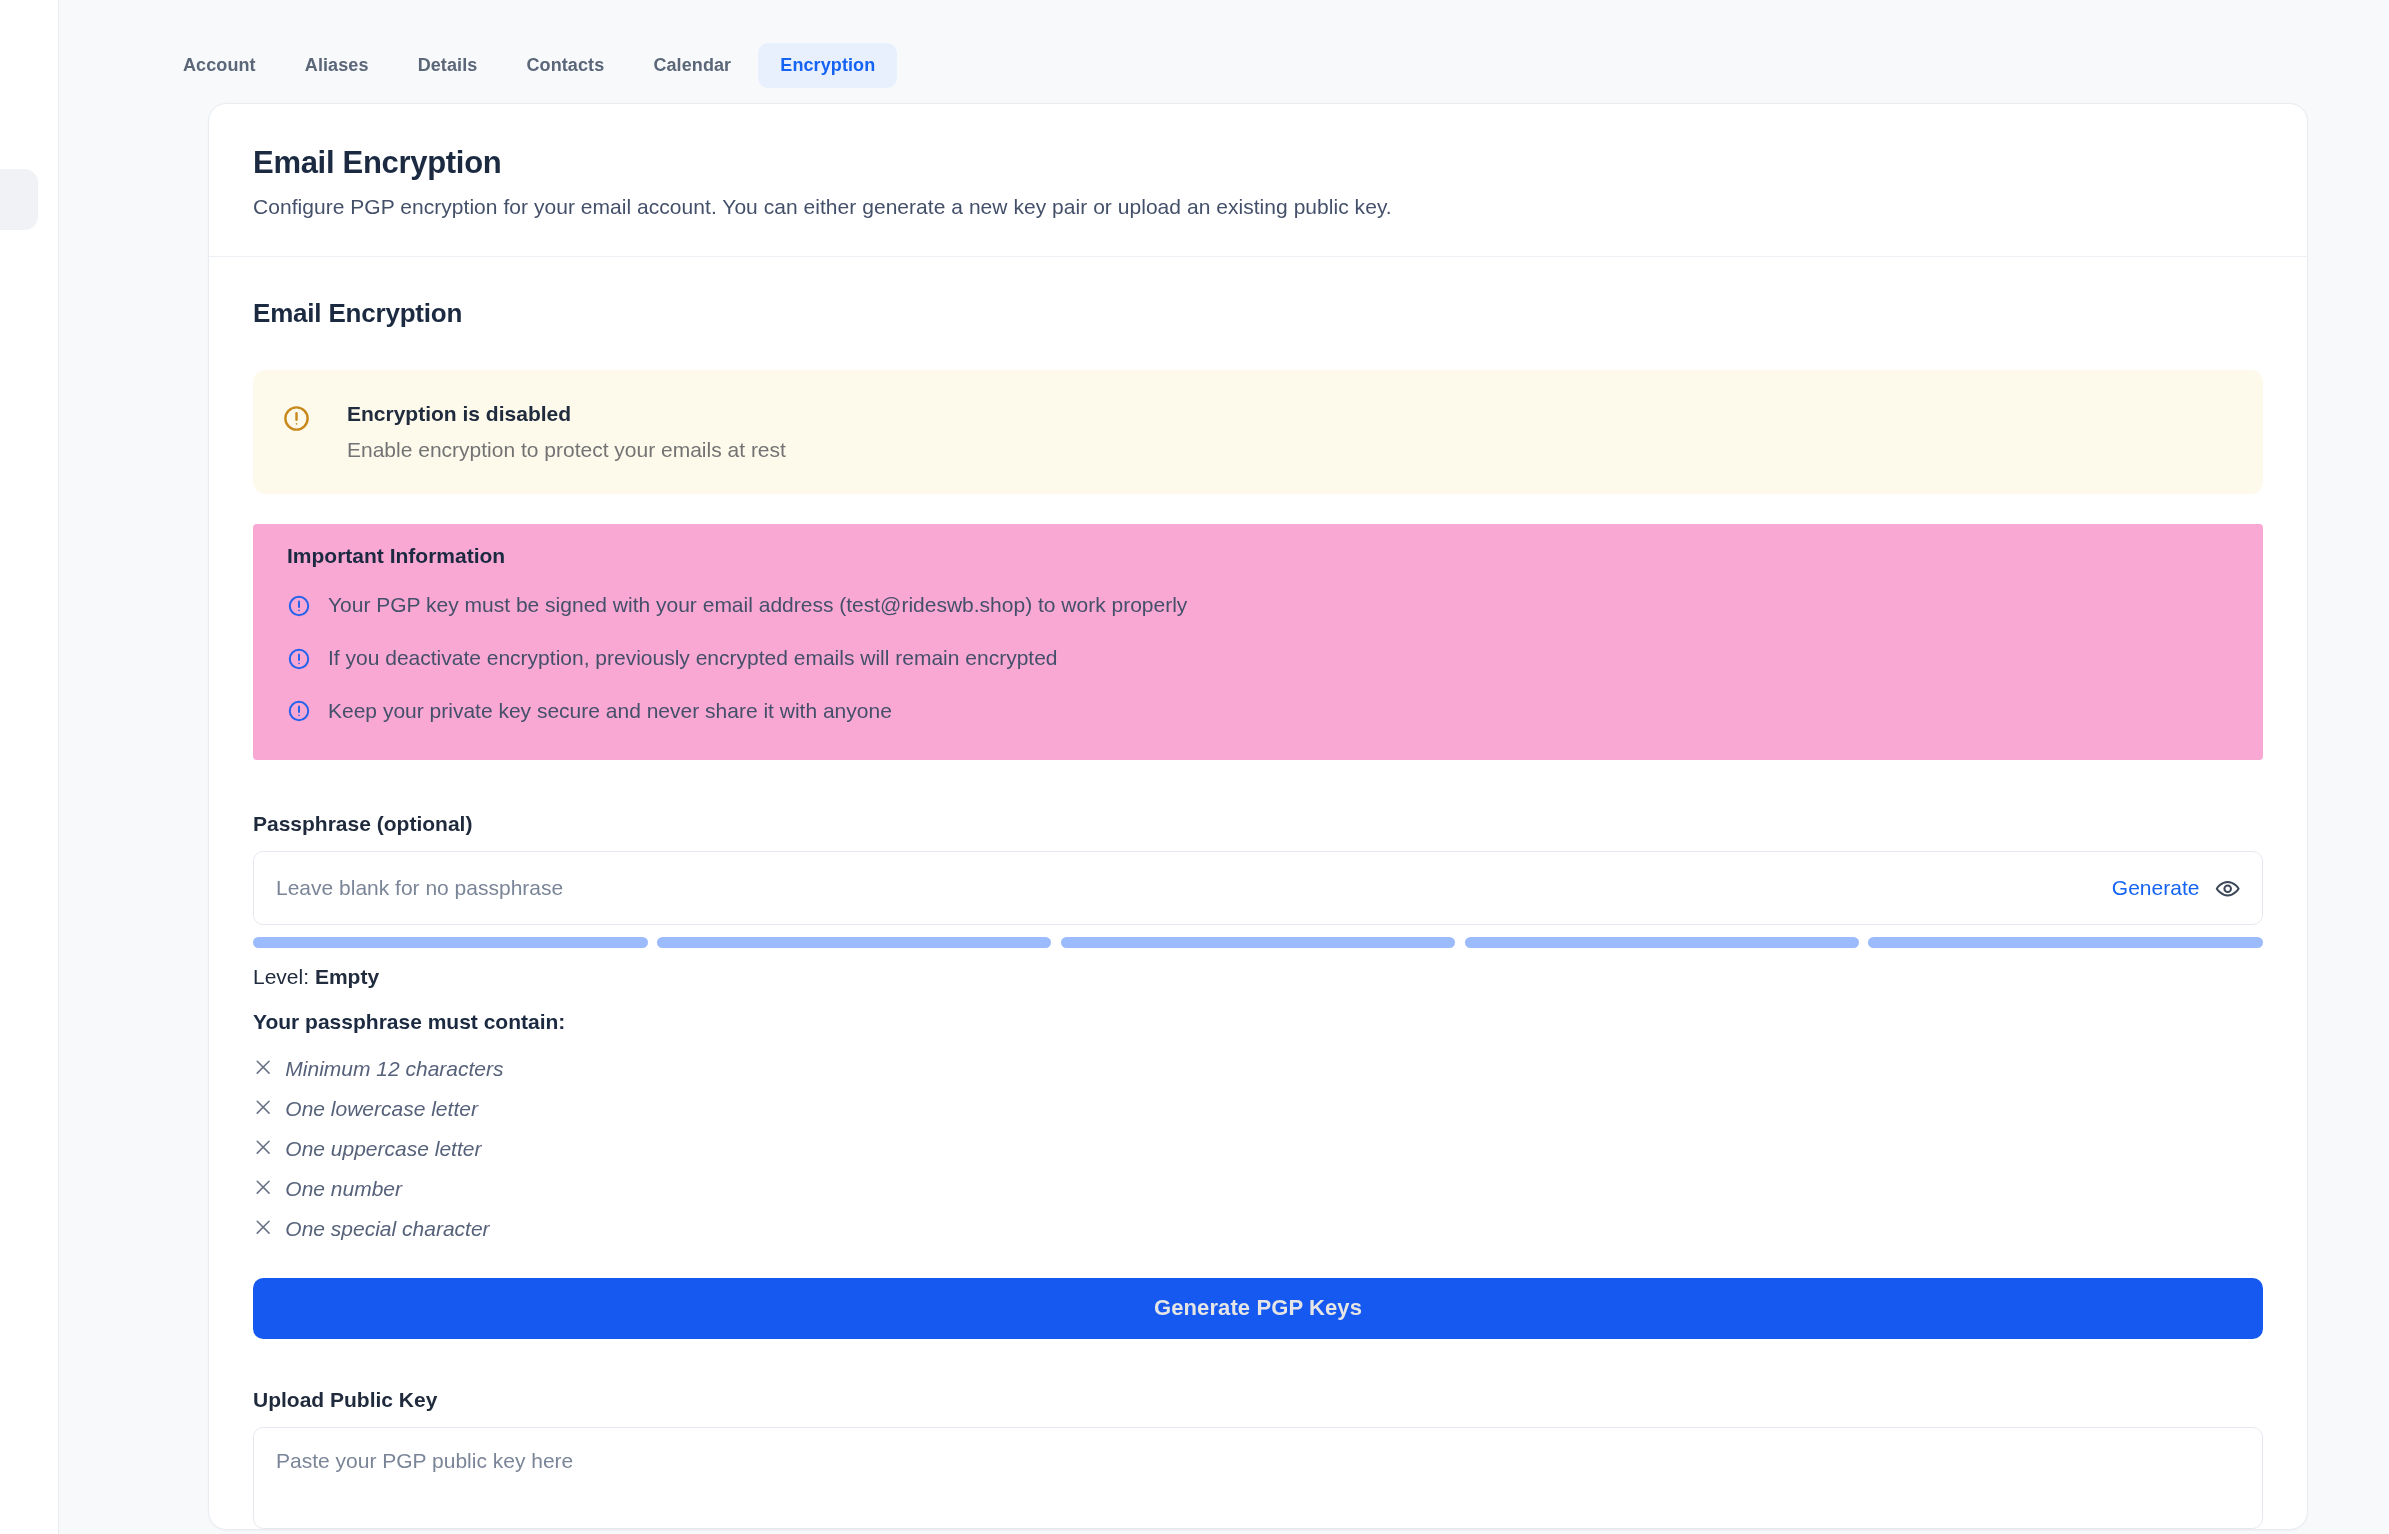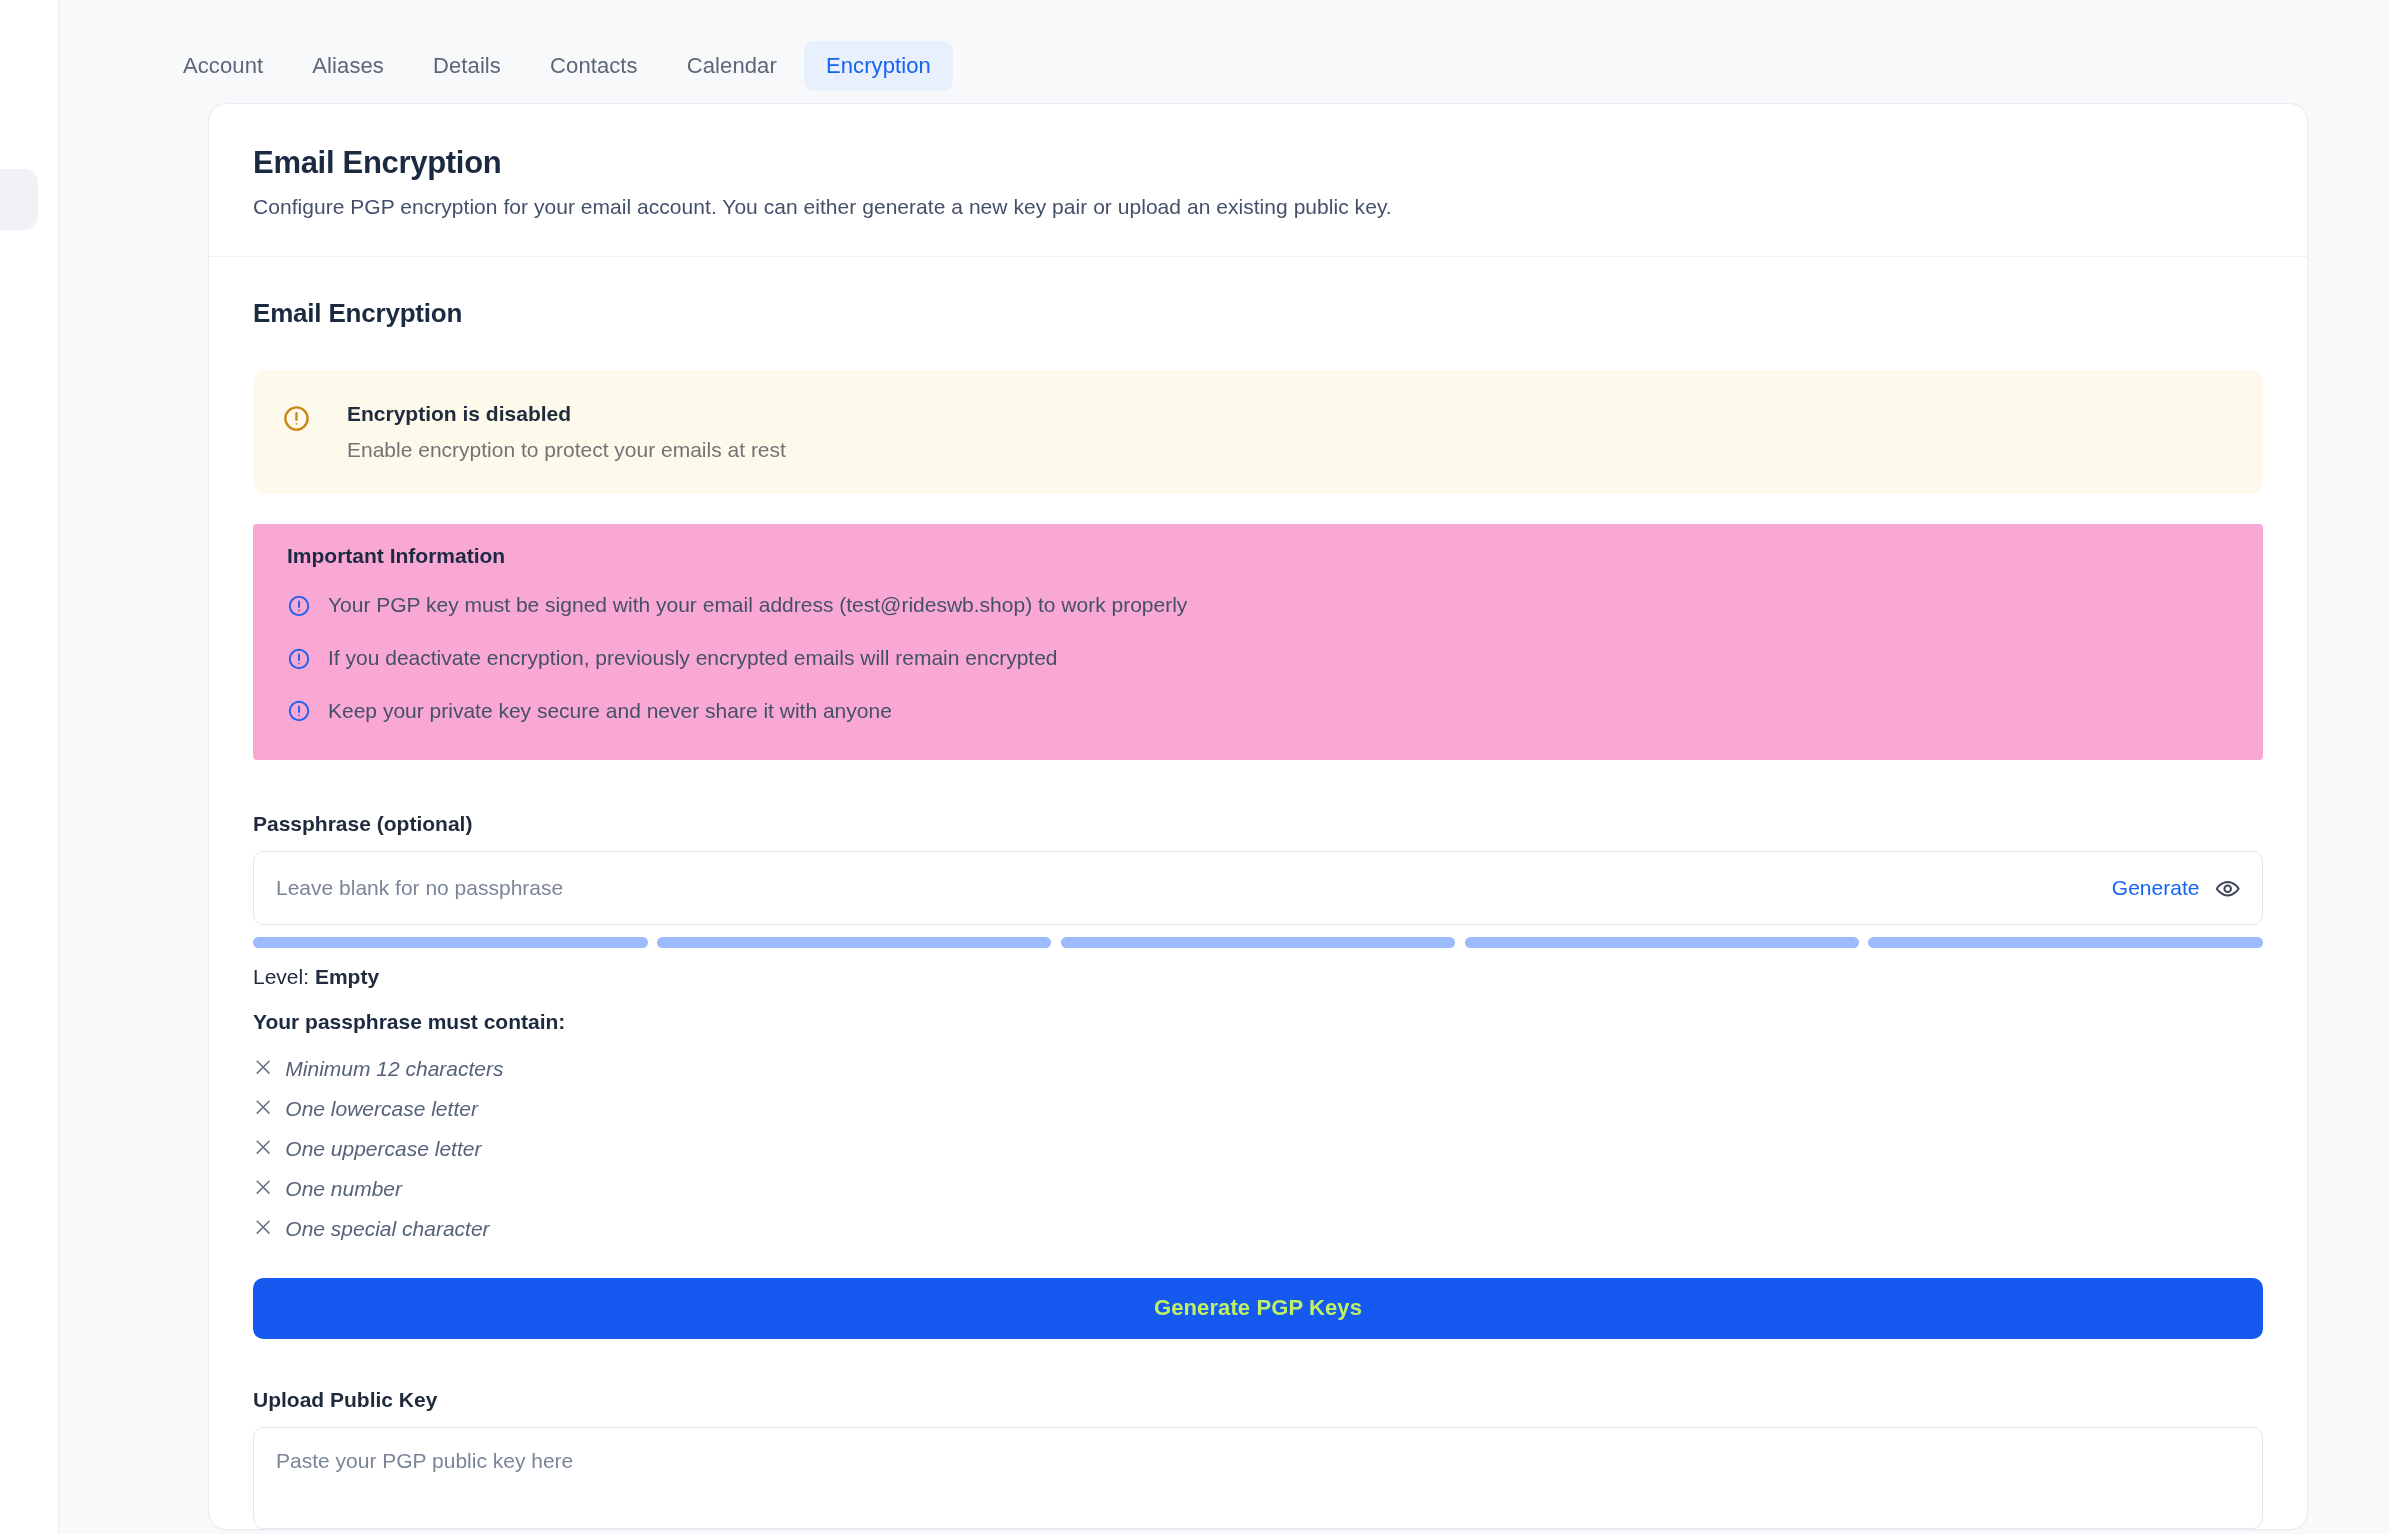--- a/index.html
+++ b/index.html
@@ -54,22 +54,22 @@
   
   .tabs {
     display: flex;
     align-items: center;
     gap: 5.1px;
     padding: 38px 0 0 102px;
     height: 93px;
   }
 
   .tab {
-    font-size: 22px;
-    font-weight: 400;
+    font-size: 18px;
+    font-weight: 700;
     color: #5B6679;
     padding: 12px 22px;
     border-radius: 10.2px;
     white-space: nowrap;
     letter-spacing: 0.1px;
   }
 
   .tab.active {
     color: #1463F3;
     background: #E8F0FE;
@@ -260,21 +260,21 @@
   }
 
   
   .btn-primary {
     margin-top: 29px;
     width: 100%;
     height: 61px;
     background: #1559F0;
     border: 0;
     border-radius: 10.2px;
-    color: #bef264;
+    color: #e5e5e5;
     font-family: "Liberation Sans", sans-serif;
     font-size: 22px;
     font-weight: 700;
     letter-spacing: 0.1px;
     display: flex;
     align-items: center;
     justify-content: center;
   }
 
   

